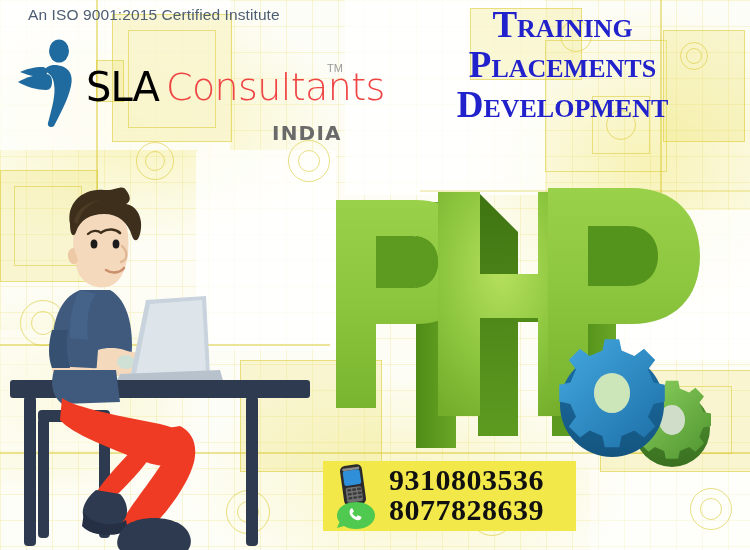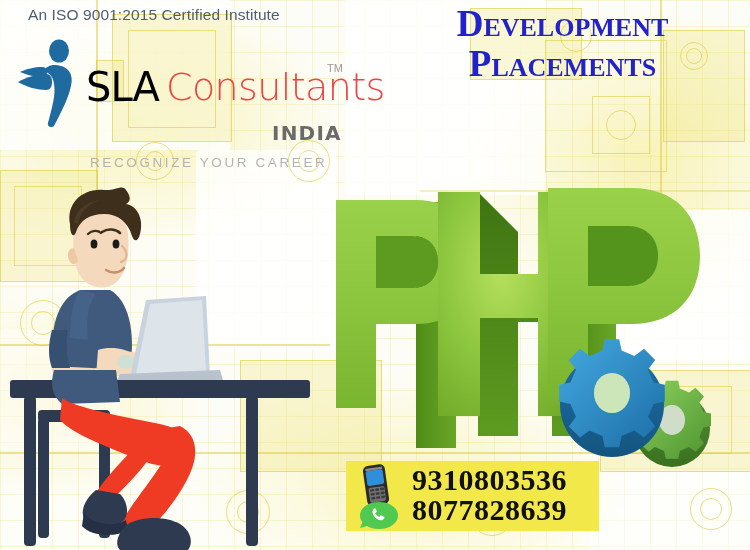--- a/index.html
+++ b/index.html
@@ -96,21 +96,20 @@
   
   .gears{position:absolute;left:540px;top:318px;width:195px;height:160px;}
 
   
   .illus{position:absolute;left:10px;top:180px;width:310px;height:370px;}
 
   
   .phone-strip{
     position:absolute;left:323px;top:461px;width:253px;height:70px;
     background:#f2e84a;
-    margin-left:23px;
   }
   .phone-row{
     position:absolute;left:66px;
     font-family:"Liberation Serif", serif;
     font-weight:700;color:#101010;
     font-size:30px;letter-spacing:.5px;white-space:nowrap;
   }
   .phone-row.r1{top:2px;}
   .phone-row.r2{top:32px;}
   .mobile-icon{position:absolute;left:12px;top:3px;width:40px;height:42px;}
@@ -179,26 +178,26 @@
         <ellipse cx="43" cy="13" rx="10" ry="11.5" fill="#1f6a9e"></ellipse>
         <path d="M38 27 C52 27 58 36 55 48 C52 62 44 76 38 88 C36 90 31 89 32 85 C36 70 40 56 38 46 C37 38 33 34 26 33 C31 29 34 27 38 27 Z" fill="#1f6a9e"></path>
         <path d="M30 36 C22 36 10 39 2 44 C10 49 22 52 30 52 C34 52 36 49 36 44 C36 39 34 36 30 36 Z" fill="#1f6a9e"></path>
         <path d="M26 29 C19 29 10 31 4 34 C11 37 20 39 26 39 C29 39 31 37 31 34 C31 31 29 29 26 29 Z" fill="#1f6a9e"></path>
       </svg>
     </span>
     <span class="sla-word">SLA</span>
     <span class="consult-word">Consultants</span>
     <span class="tm-mark">TM</span>
     <span class="india-word">INDIA</span>
-    <span class="tagline">RECOGNIZE YOUR CAREER</span>
   </div>
 
   <div class="headline">
+    <span class="hl hl-1">Training</span>
+    <span class="hl hl-3">Placements</span>
     <span class="hl hl-2">Development</span>
-    <span class="hl hl-3">Placements</span>
   </div>
 
   <div class="php-stage">
     <svg viewBox="0 0 400 280" width="400" height="280" xmlns="http://www.w3.org/2000/svg">
       <defs>
         <linearGradient id="faceG" x1="0" y1="0" x2="0" y2="1">
           <stop offset="0%" stop-color="#9ad14a"></stop>
           <stop offset="45%" stop-color="#8dc63f"></stop>
           <stop offset="100%" stop-color="#7ab52f"></stop>
         </linearGradient>

